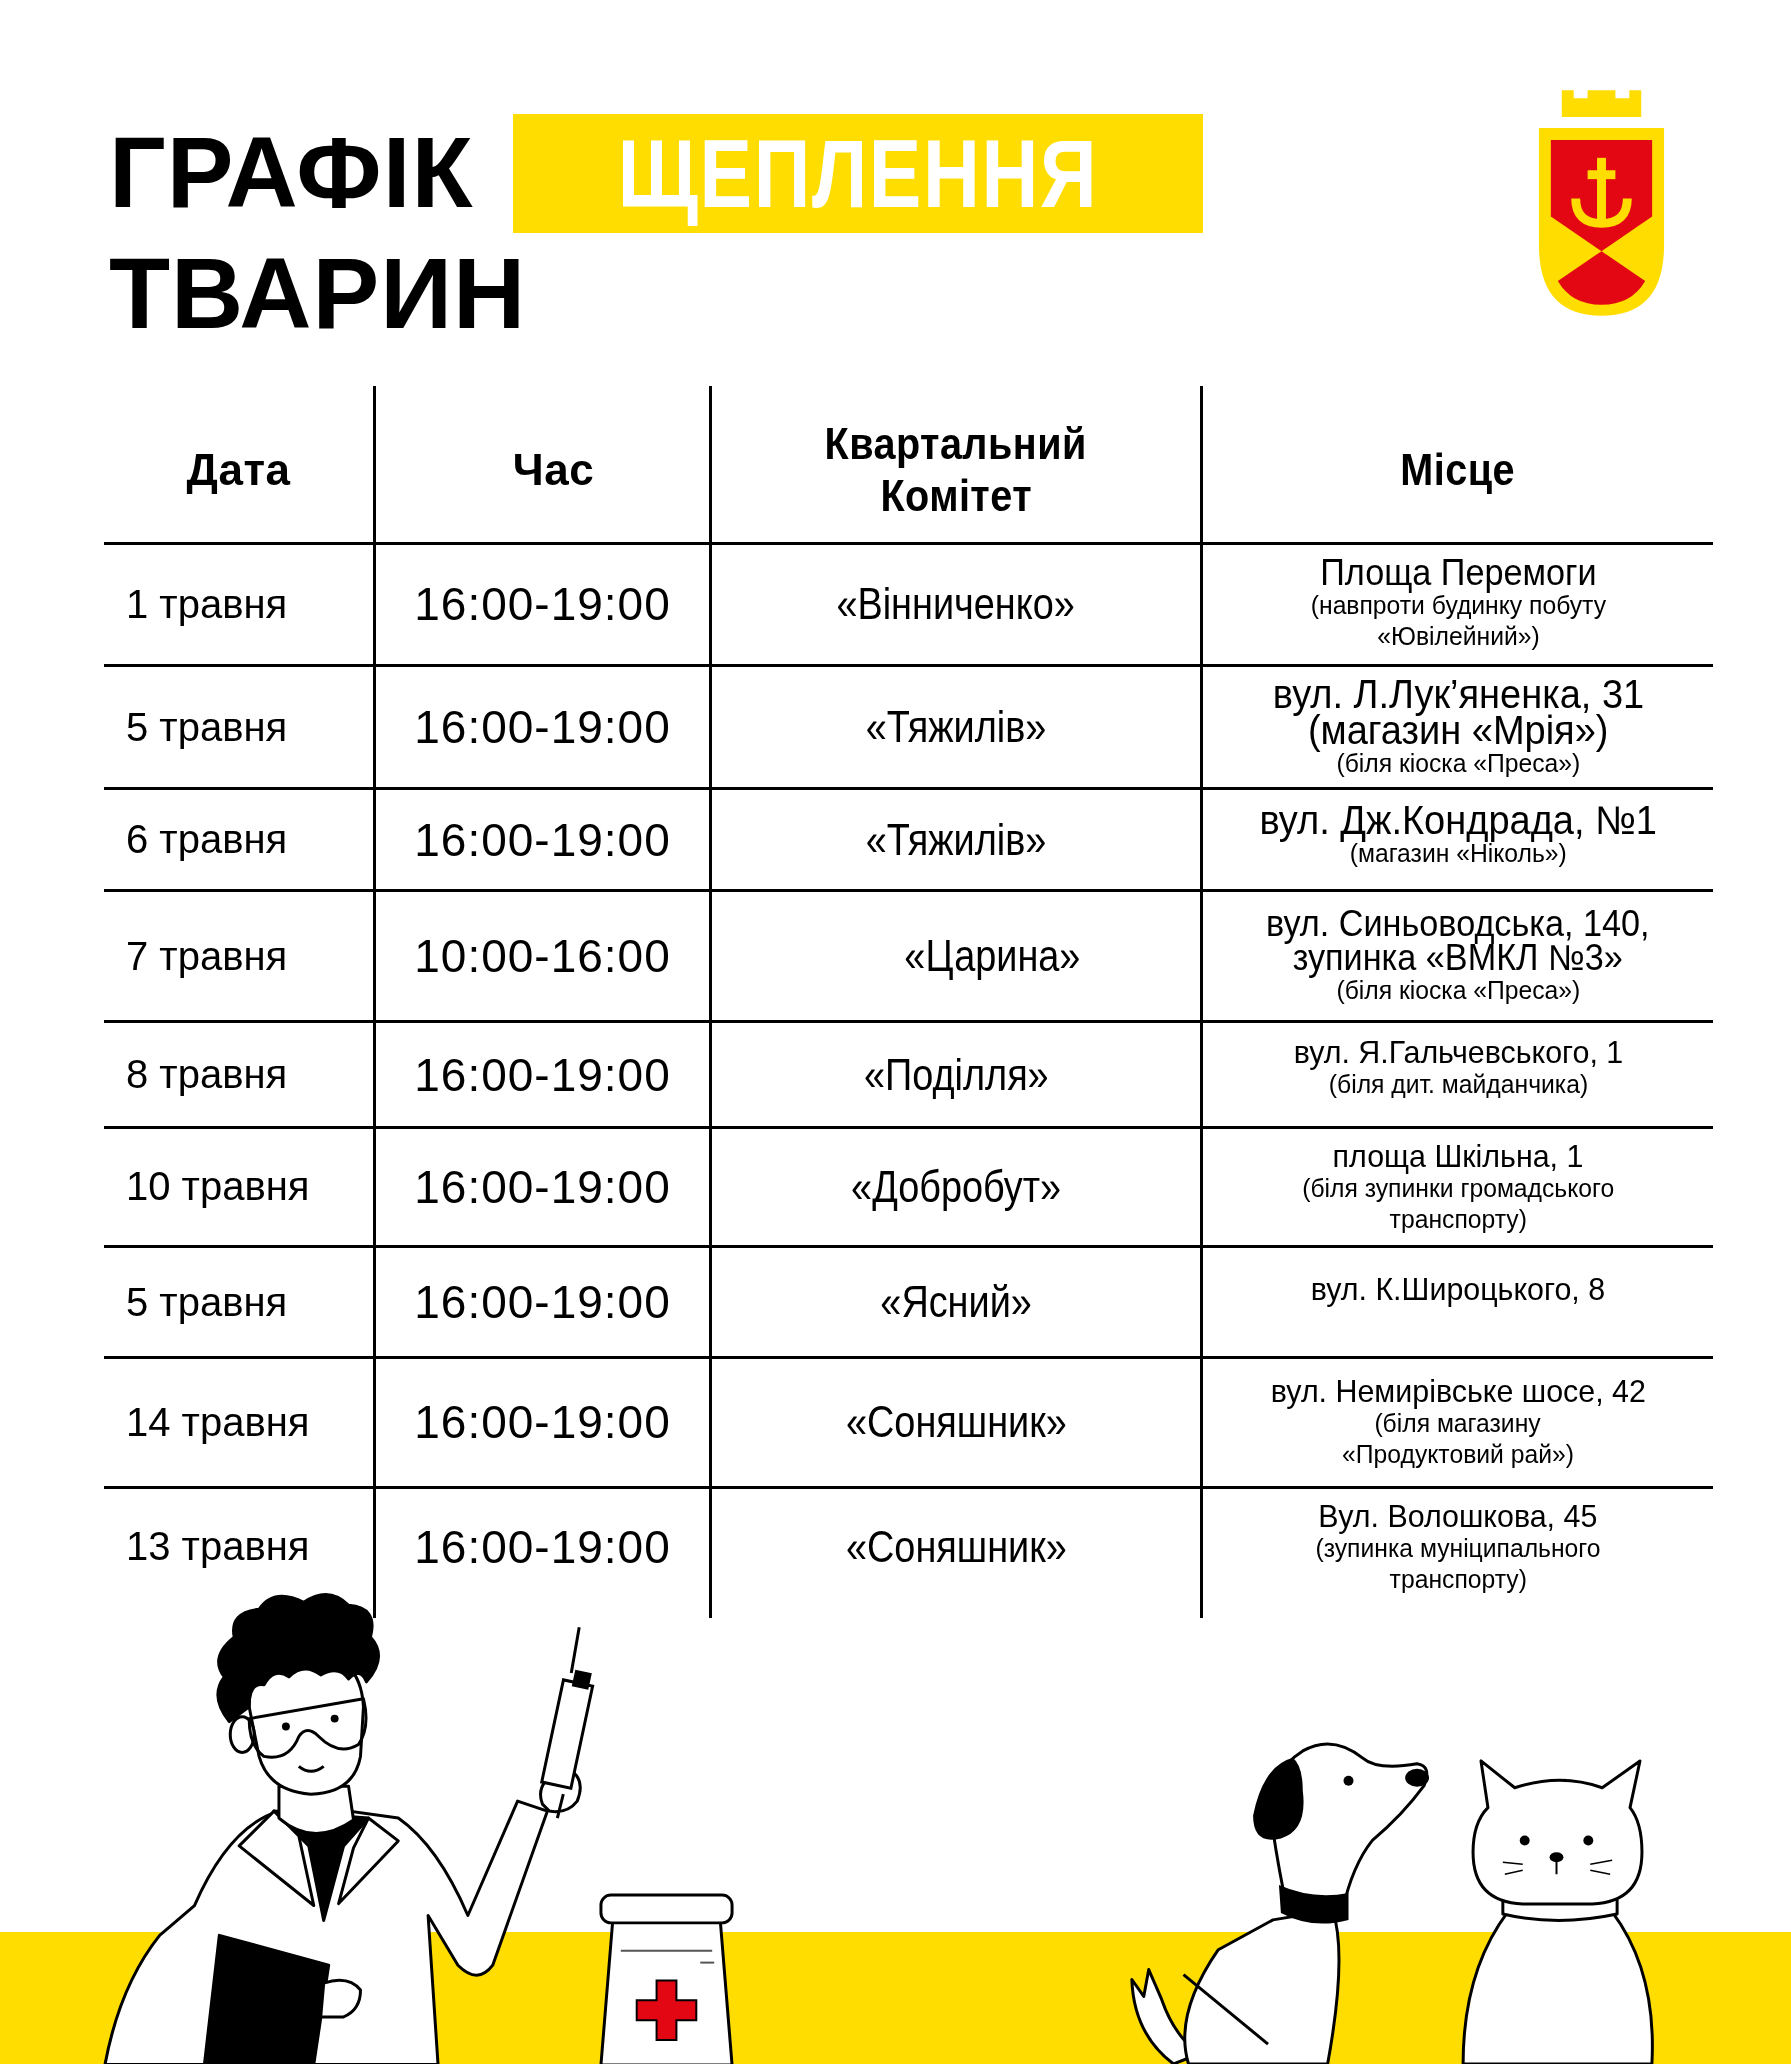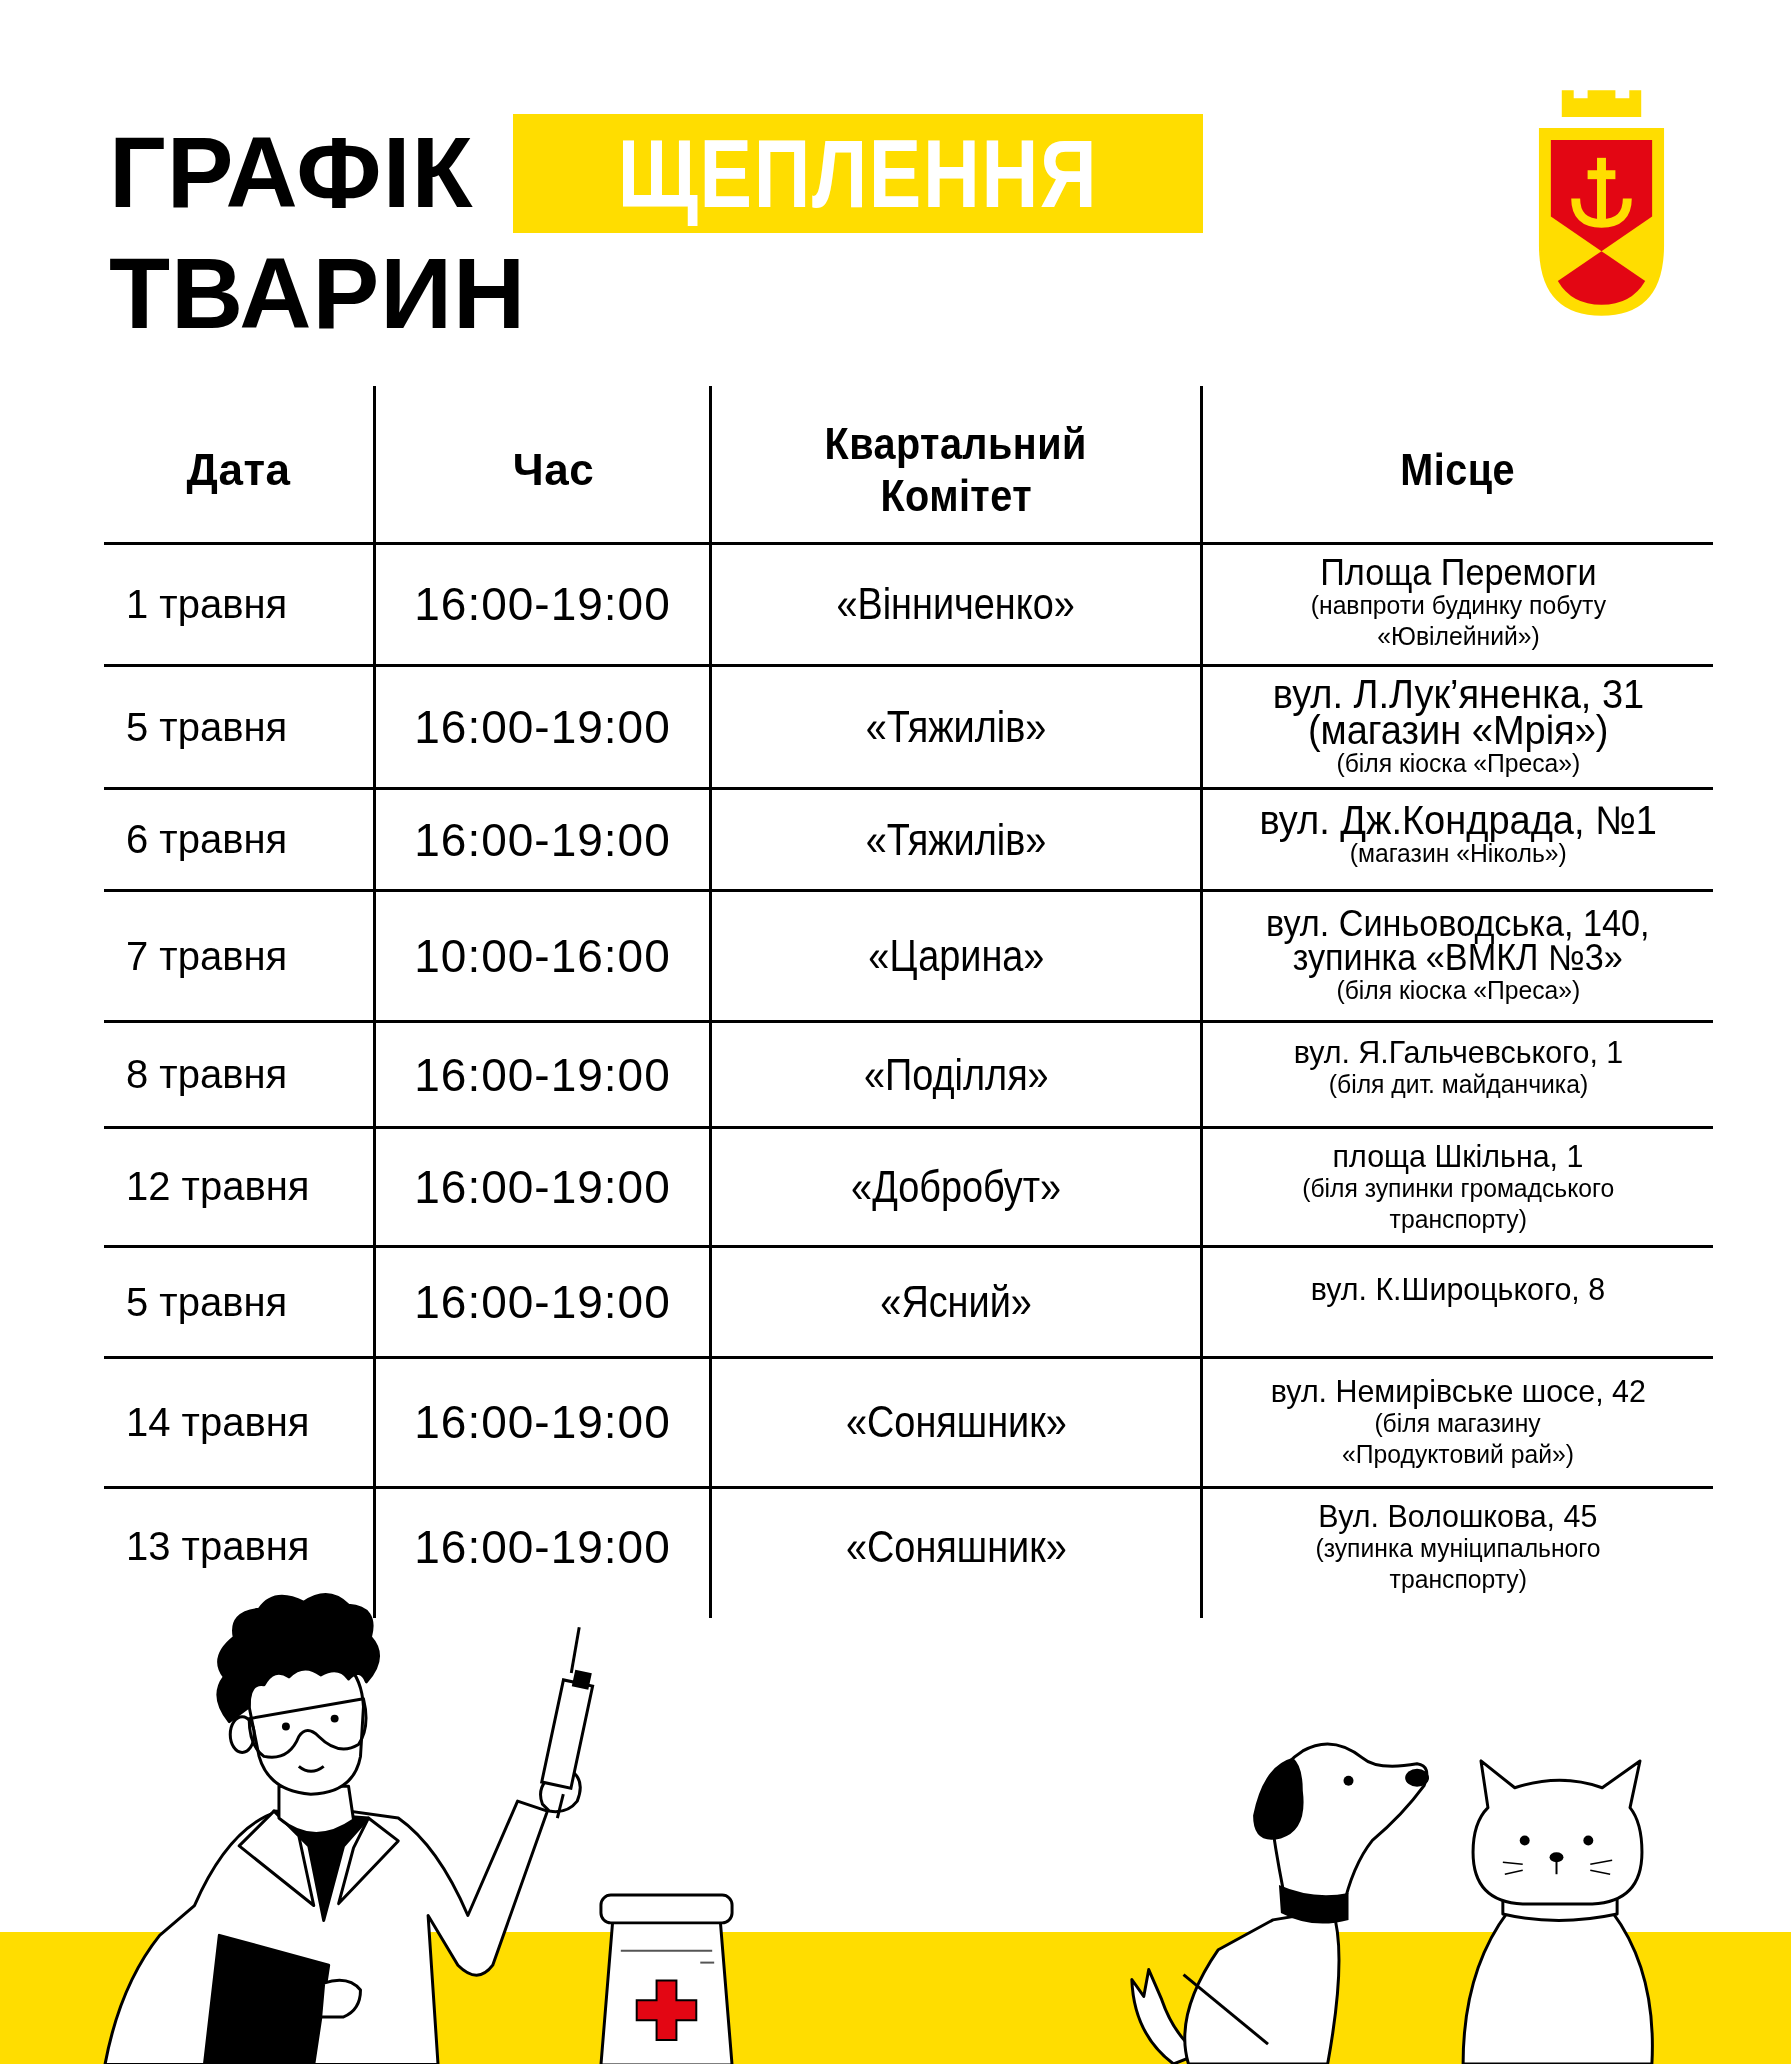--- a/index.html
+++ b/index.html
@@ -142,21 +142,21 @@
   <span class="loc-main big">вул. Дж.Кондрада, №1</span>
   <span class="loc-sub">(магазин «Ніколь»)</span>
 </div>
 
 <div class="cell date" style="left:104px;top:892px;width:269px;height:128px;">
     <span>7 травня</span>
   </div>
 <div class="cell time" style="left:376px;top:892px;width:333px;height:128px;">
     <span>10:00-16:00</span>
   </div>
-<div class="cell committee" style="left:712px;top:892px;width:488px;height:128px;">
+<div class="cell committee" style="left:712px;top:892px;width:488px;height:128px;padding-left:36px;">
     <span>«Царина»</span>
   </div>
 <div class="cell" style="left:1203px;top:892px;width:510px;height:128px;align-items:center;">
   <span class="loc-main">вул. Синьоводська, 140,</span>
   <span class="loc-main">зупинка «ВМКЛ №3»</span>
   <span class="loc-sub">(біля кіоска «Преса»)</span>
 </div>
 
 <div class="cell date" style="left:104px;top:1023px;width:269px;height:103px;">
     <span>8 травня</span>
@@ -166,21 +166,21 @@
   </div>
 <div class="cell committee" style="left:712px;top:1023px;width:488px;height:103px;">
     <span>«Поділля»</span>
   </div>
 <div class="cell" style="left:1203px;top:1023px;width:510px;height:102px;justify-content:flex-start;padding-top:12px;box-sizing:border-box;">
   <span class="loc-main" style="font-size:32px">вул. Я.Гальчевського, 1</span>
   <span class="loc-sub">(біля дит. майданчика)</span>
 </div>
 
 <div class="cell date" style="left:104px;top:1129px;width:269px;height:115px;">
-    <span>12 травня</span>
+    <span>10 травня</span>
   </div>
 <div class="cell time" style="left:376px;top:1129px;width:333px;height:115px;">
     <span>16:00-19:00</span>
   </div>
 <div class="cell committee" style="left:712px;top:1129px;width:488px;height:115px;">
     <span>«Добробут»</span>
   </div>
 <div class="cell" style="left:1203px;top:1129px;width:510px;height:115px;">
   <span class="loc-main" style="font-size:32px">площа Шкільна, 1</span>
   <span class="loc-sub">(біля зупинки громадського</span>

